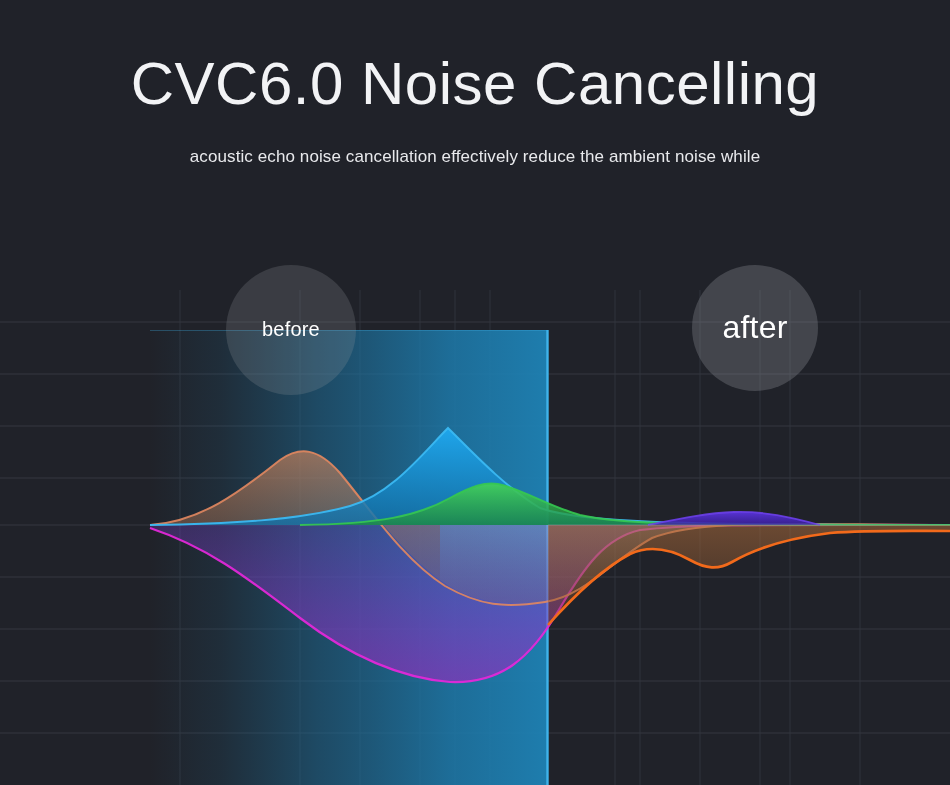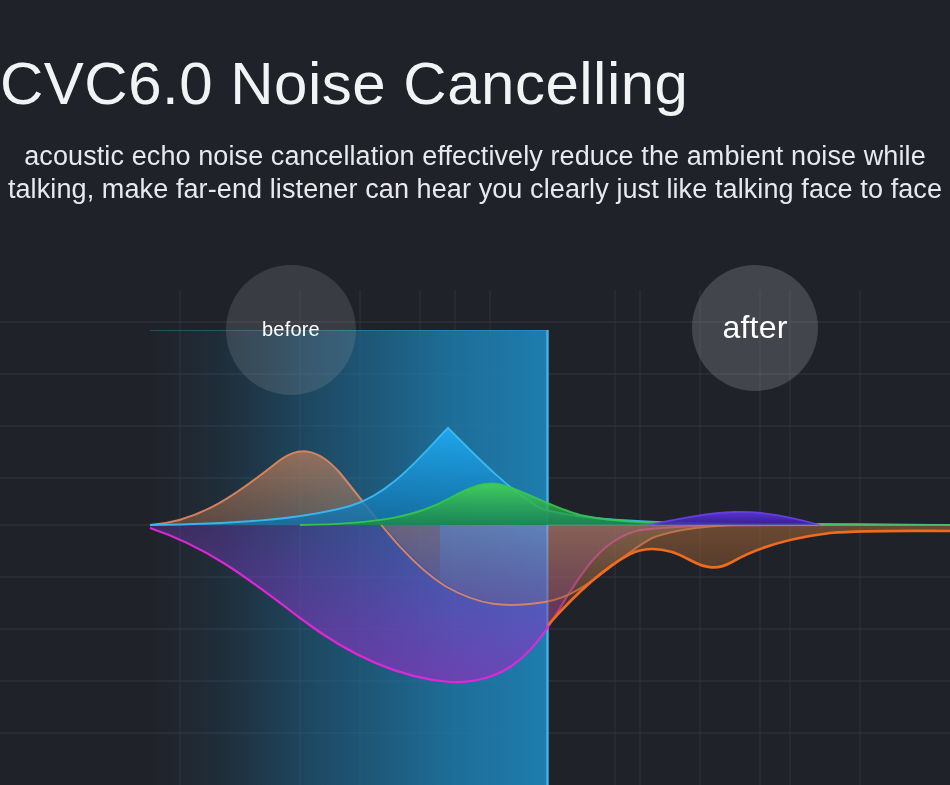--- a/index.html
+++ b/index.html
@@ -9,29 +9,29 @@
     width:950px; height:785px;
     background:#202229;
     overflow:hidden;
     font-family:"Liberation Sans", sans-serif;
     -webkit-font-smoothing:antialiased;
   }
 
   
   #headline{
     position:absolute; left:0; top:52px; width:950px;
-    text-align:left;
+    text-align:center;
     font-size:60px; font-weight:300; letter-spacing:0.5px;
     color:#f2f3f5; line-height:1.05;
     white-space:nowrap;
   }
   #subtitle{
     position:absolute; left:0; top:140px; width:950px;
     text-align:center;
-    font-size:27px; font-weight:300; letter-spacing:0.1px;
+    font-size:17px; font-weight:300; letter-spacing:0.1px;
     color:#e8e9ec; line-height:33px;
   }
   #subtitle .l{ display:block; }
 
   
   #stage{
     position:absolute; left:0; top:230px; width:950px; height:555px;
     overflow:hidden;
   }
   #grid, #tint, #waves, #rectbox { position:absolute; left:0; top:0; width:950px; height:555px; }
@@ -60,21 +60,20 @@
 </style>
 </head>
 <body>
 
 <div id="root">
 
   <div id="headline">CVC6.0 Noise Cancelling</div>
 
   <div id="subtitle">
     <span class="l">acoustic echo noise cancellation effectively reduce the ambient noise while</span>
-    <span class="l">talking, make far-end listener can hear you clearly just like talking face to face</span>
   </div>
 
   <div id="stage">
 
     <svg id="grid" viewBox="0 0 950 555" preserveAspectRatio="none">
       <g stroke="#383b44" stroke-width="1" opacity="0.85">
         <line x1="0" y1="92" x2="950" y2="92"></line>
         <line x1="0" y1="144" x2="950" y2="144"></line>
         <line x1="0" y1="196" x2="950" y2="196"></line>
         <line x1="0" y1="248" x2="950" y2="248"></line>

